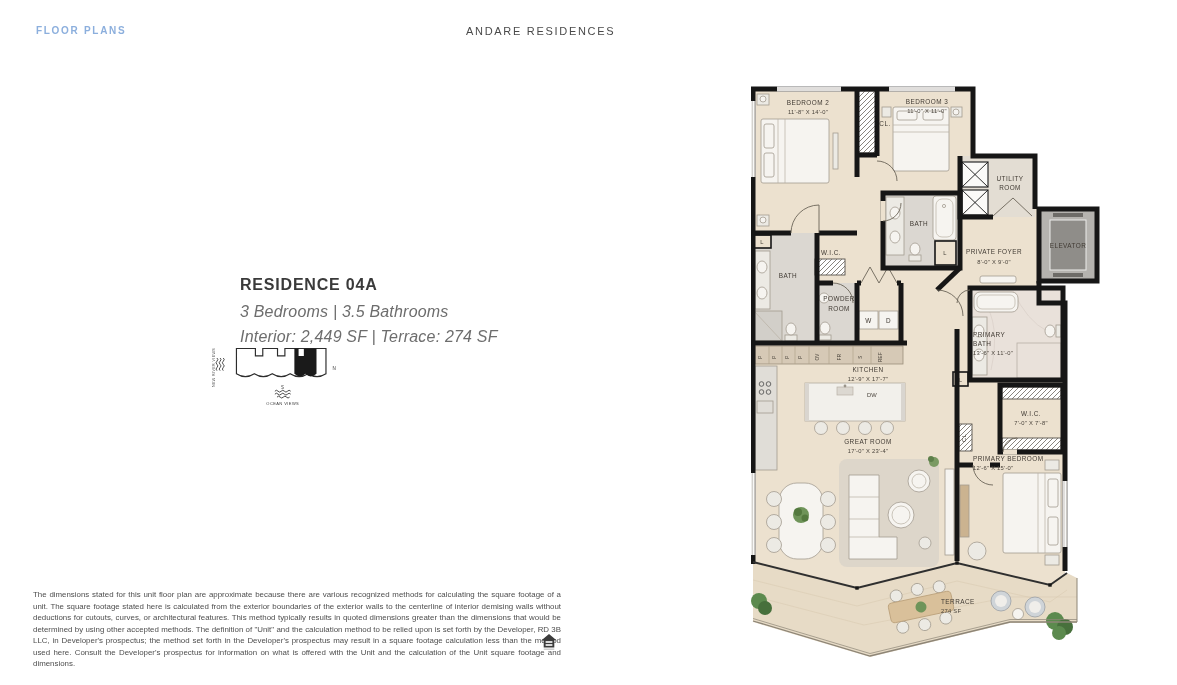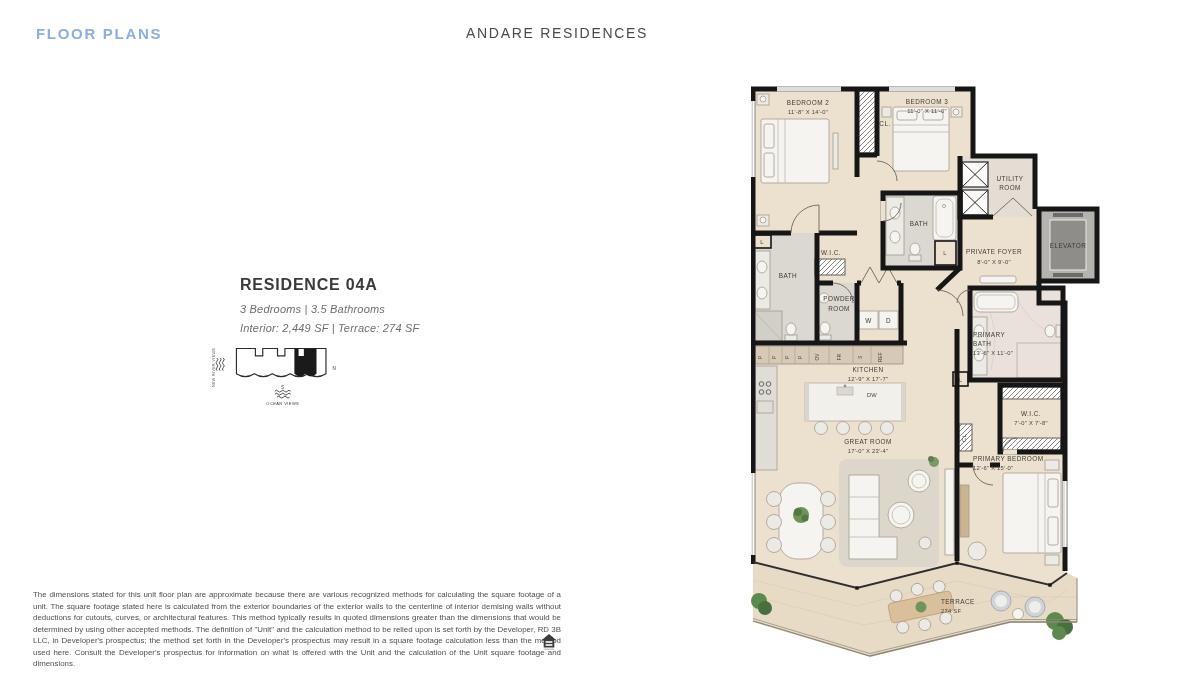--- a/index.html
+++ b/index.html
@@ -1,24 +1,24 @@
 <!DOCTYPE html>
 <html><head>
 <meta charset="utf-8">
 <style>
   html,body{margin:0;padding:0;background:#ffffff;}
   .page{position:relative;width:1177px;height:685px;background:#ffffff;overflow:hidden;
         font-family:"Liberation Sans", sans-serif;}
-  .nav-link{position:absolute;left:36px;top:25px;font-size:15px;font-weight:700;
+  .nav-link{position:absolute;left:36px;top:25px;font-size:10px;font-weight:700;
             letter-spacing:1.7px;color:#8cafdd;cursor:pointer;}
-  .brand{position:absolute;left:466px;top:25px;font-size:14px;font-weight:500;
+  .brand{position:absolute;left:466px;top:25px;font-size:11px;font-weight:500;
          letter-spacing:1.7px;color:#4a4a4a;}
   .res-info{position:absolute;left:240px;top:276px;}
   .res-title{font-size:16px;font-weight:700;letter-spacing:.8px;color:#3a3a3a;margin:0 0 9px 0;}
-  .res-line{font-size:11px;font-style:italic;color:#6d6d6d;letter-spacing:.2px;margin:0 0 7px 0;}
+  .res-line{font-size:16px;font-style:italic;color:#6d6d6d;letter-spacing:.2px;margin:0 0 7px 0;}
   .key-plan{position:absolute;left:208px;top:338px;}
   .disclaimer{position:absolute;left:33px;top:589px;width:528px;font-size:7.9px;
               line-height:11.5px;color:#4e4e4e;text-align:justify;}
   .eho{position:absolute;left:541px;top:634px;}
   .floor-plan{position:absolute;left:751px;top:85px;}
   
   svg text{font-family:"Liberation Sans", sans-serif;}
   .rl{font-size:6.4px;letter-spacing:.45px;fill:#403a33;text-anchor:middle;}
   .rd{font-size:5.8px;letter-spacing:.25px;fill:#4a443c;text-anchor:middle;}
   .ls{text-anchor:start;}

